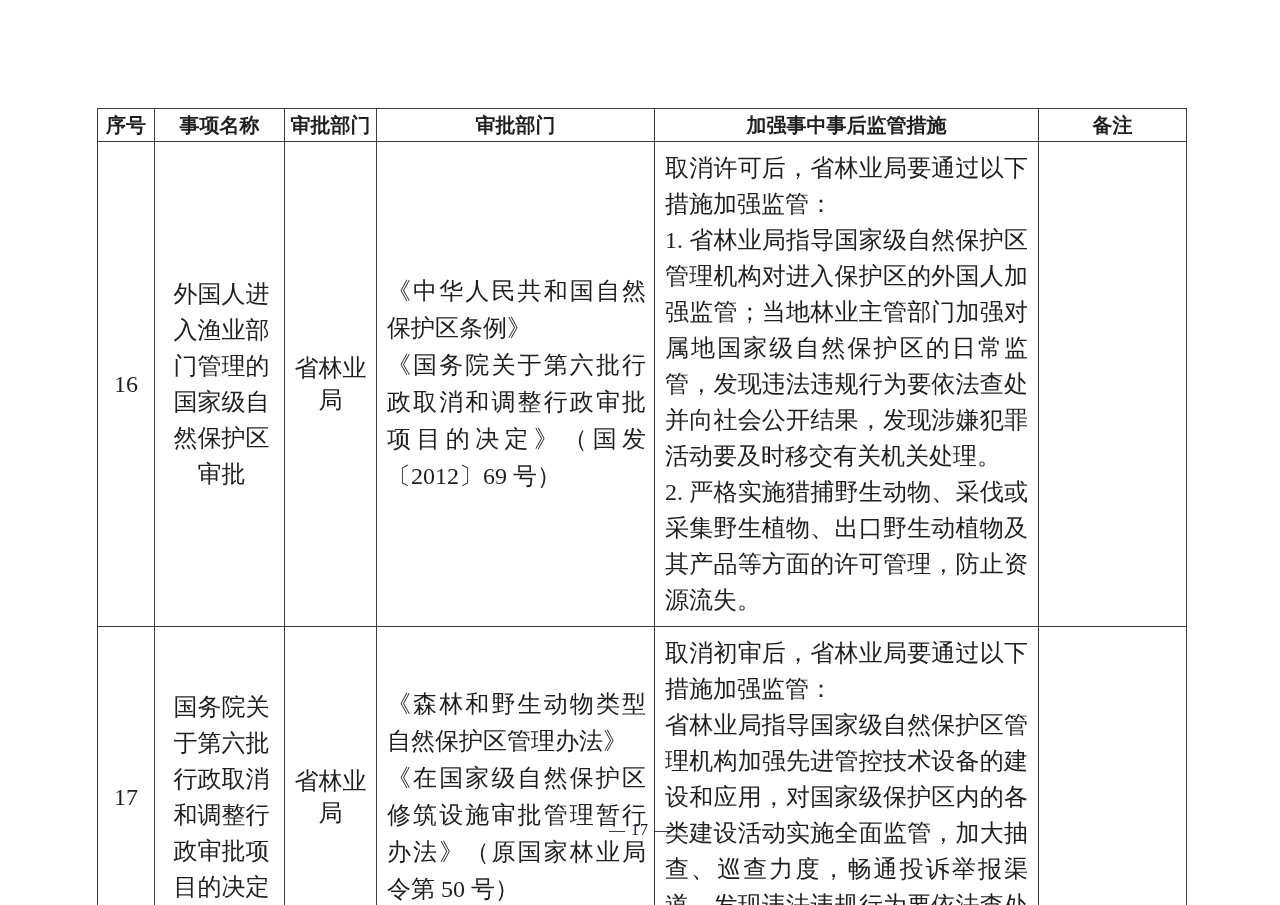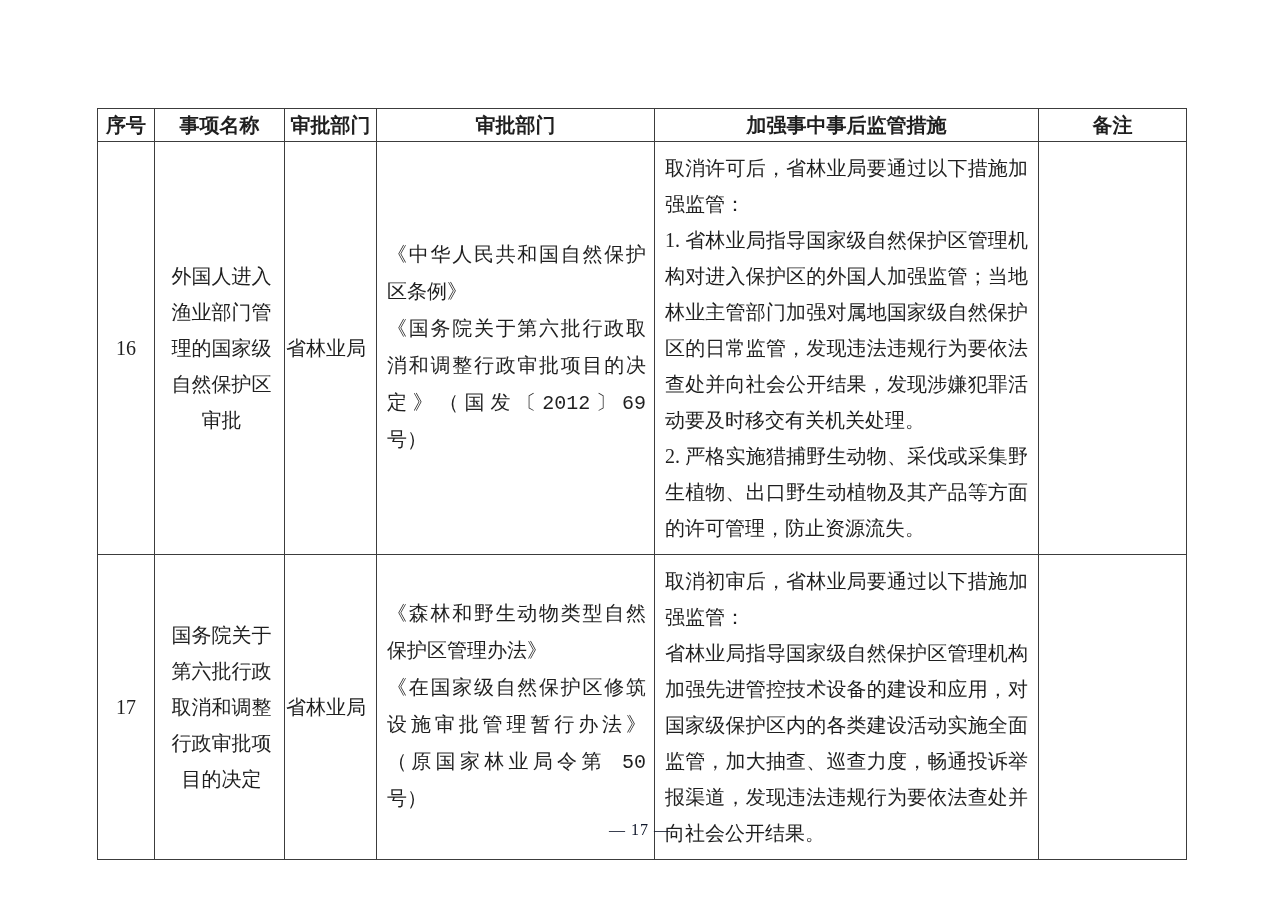--- a/index.html
+++ b/index.html
@@ -29,33 +29,32 @@
   .reg-table th {
     font-family: "Liberation Sans", "DejaVu Sans", sans-serif;
     font-weight: bold;
     font-size: 20px;
     height: 33px;
     text-align: center;
     padding: 0 2px;
     white-space: nowrap;
   }
   .reg-table td {
-    font-size: 20px;
+    font-size: 24px;
     vertical-align: middle;
   }
   .row-16 { height: 356px; }
   .row-17 { height: 295px; }
   .cell-index { text-align: center; }
   .cell-name  { padding: 0 4px 0 8px; line-height: 36px; text-align: center; }
-  .cell-dept  { text-align: left; }
+  .cell-dept  { text-align: center; }
   .cell-basis {
     padding: 4px 8px 4px 10px;
     line-height: 37px;
     text-align: justify;
-    font-family: Liberation Mono, monospace;
   }
   .cell-measures {
     padding: 8px 10px 8px 10px;
     line-height: 36px;
     text-align: justify;
     vertical-align: middle;
   }
   .cell-remark { }
   .cell-basis p, .cell-measures p { margin: 0; }
   .page-footer {

